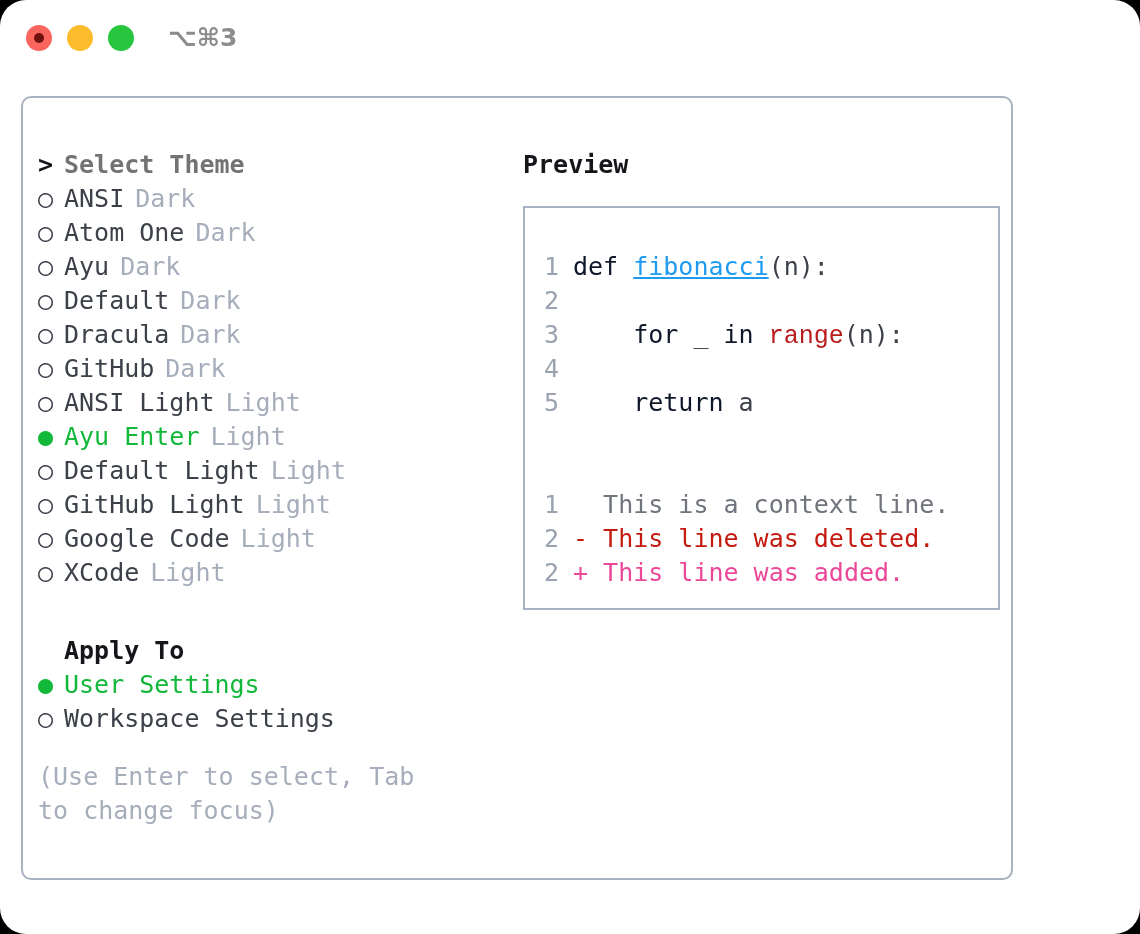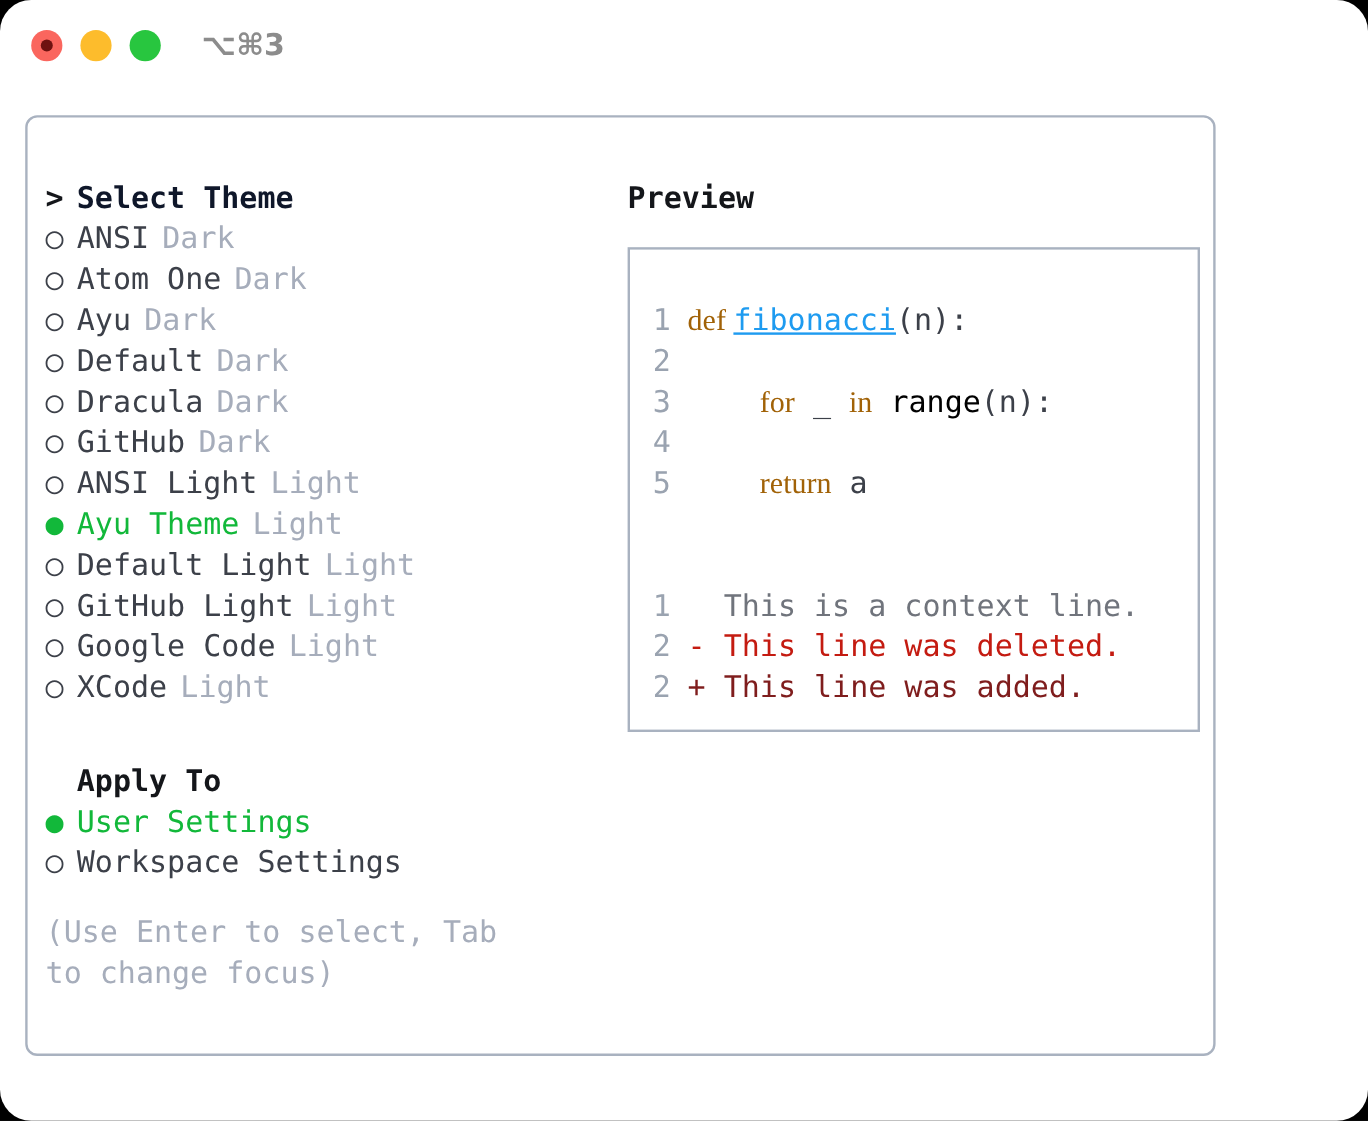--- a/index.html
+++ b/index.html
@@ -116,21 +116,21 @@
     font-weight: 700;
     color: #14161a;
   }
   .marker.dot-on {
     color: #12b83a;
   }
   .marker.blank { color: transparent; }
 
   .heading-text {
     font-weight: 700;
-    color: #0f172a;
+    color: #737373;
     font-size: 25px;
     text-align: center;
   }
   .item-name {
     color: #3c4049;
   }
   .item-name.sel {
     color: #12b83a;
   }
   .item-tag {
@@ -192,28 +192,28 @@
     width: 48px;
     flex: 0 0 48px;
     text-align: right;
     color: #9aa3b0;
     padding-right: 14px;
     box-sizing: border-box;
   }
   .code-text { color: #3c4049; }
   .blank-line { height: 34px; }
 
-  .tok-kw   { color: #a16207; font-family: Liberation Serif, serif; }
+  .tok-kw   { color: #0f172a; }
   .tok-fn   { color: #1e9bf0; text-decoration: underline; }
   .tok-num  { color: #a95fd8; }
-  .tok-call { color: #000000; }
+  .tok-call { color: #b91c1c; font-family: Liberation Mono, monospace; }
   .tok-plain{ color: #3c4049; }
   .tok-ctx  { color: #70747c; }
   .tok-del  { color: #c41b11; }
-  .tok-add  { color: #7f1d1d; }
+  .tok-add  { color: #ec4899; }
 </style>
 </head>
 <body>
 
 <div class="window">
 
   <div class="titlebar">
     <div class="lights">
       <div class="light red"></div>
       <div class="light yellow"></div>
@@ -269,21 +269,21 @@
         </div>
 
         <div class="row">
           <span class="marker">○</span>
           <span class="item-name">ANSI Light</span>
           <span class="item-tag">Light</span>
         </div>
 
         <div class="row">
           <span class="marker dot-on">●</span>
-          <span class="item-name sel">Ayu Theme</span>
+          <span class="item-name sel">Ayu Enter</span>
           <span class="item-tag">Light</span>
         </div>
 
         <div class="row">
           <span class="marker">○</span>
           <span class="item-name">Default Light</span>
           <span class="item-tag">Light</span>
         </div>
 
         <div class="row">

